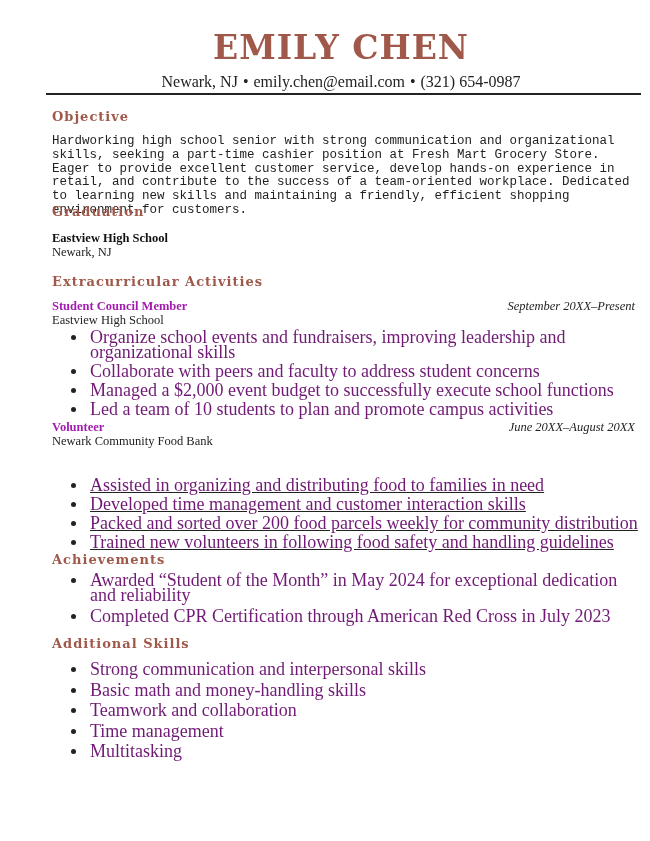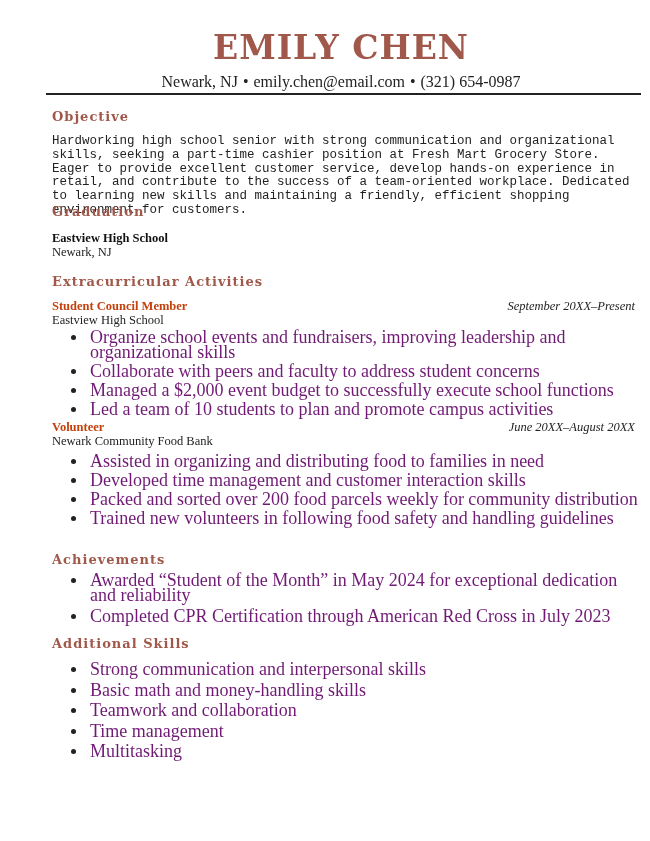--- a/index.html
+++ b/index.html
@@ -47,21 +47,21 @@
       line-height: 13.8px;
       color: #222;
       font-family: Liberation Mono, monospace;
     }
     .row {
       position: absolute; left: 36px; width: 583px;
       font-size: 12.5px; line-height: 15px;
       display: flex; justify-content: space-between;
     }
     .bold { font-weight: bold; color: #111; }
-    .accent-bold { font-weight: bold; color: #c2410c; }
+    .accent-bold { font-weight: bold; color: #a21caf; }
     .italic { font-style: italic; color: #222; }
     .sub {
       position: absolute; left: 36px;
       font-size: 12.5px; line-height: 15px; color: #222;
     }
     ul.bullets {
       position: absolute; left: 36px; width: 590px;
       list-style: none;
     }
     ul.bullets li {
@@ -111,21 +111,21 @@
     <li style="margin-bottom:4px;"><span class="dot"></span><span>Collaborate with peers and faculty to address student concerns</span></li>
     <li style="margin-bottom:4px;"><span class="dot"></span><span>Managed a $2,000 event budget to successfully execute school functions</span></li>
     <li><span class="dot"></span><span>Led a team of 10 students to plan and promote campus activities</span></li>
   </ul>
 
   <div class="row" style="top:420px;">
     <span class="accent-bold">Volunteer</span>
     <span class="italic">June 20XX–August 20XX</span>
   </div>
   <div class="sub" style="top:434px;">Newark Community Food Bank</div>
-  <ul class="bullets" style="top:454px;">
+  <ul class="bullets" style="top:478px;text-decoration:underline;">
     <li style="margin-bottom:4px;"><span class="dot"></span><span>Assisted in organizing and distributing food to families in need</span></li>
     <li style="margin-bottom:4px;"><span class="dot"></span><span>Developed time management and customer interaction skills</span></li>
     <li style="margin-bottom:4px;"><span class="dot"></span><span>Packed and sorted over 200 food parcels weekly for community distribution</span></li>
     <li><span class="dot"></span><span>Trained new volunteers in following food safety and handling guidelines</span></li>
   </ul>
 
   <div class="section-title" style="top:552px;">Achievements</div>
   <ul class="bullets" style="top:573px;">
     <li style="margin-bottom:6px;"><span class="dot"></span><span>Awarded “Student of the Month” in May 2024 for exceptional dedication and reliability</span></li>
     <li><span class="dot"></span><span>Completed CPR Certification through American Red Cross in July 2023</span></li>

